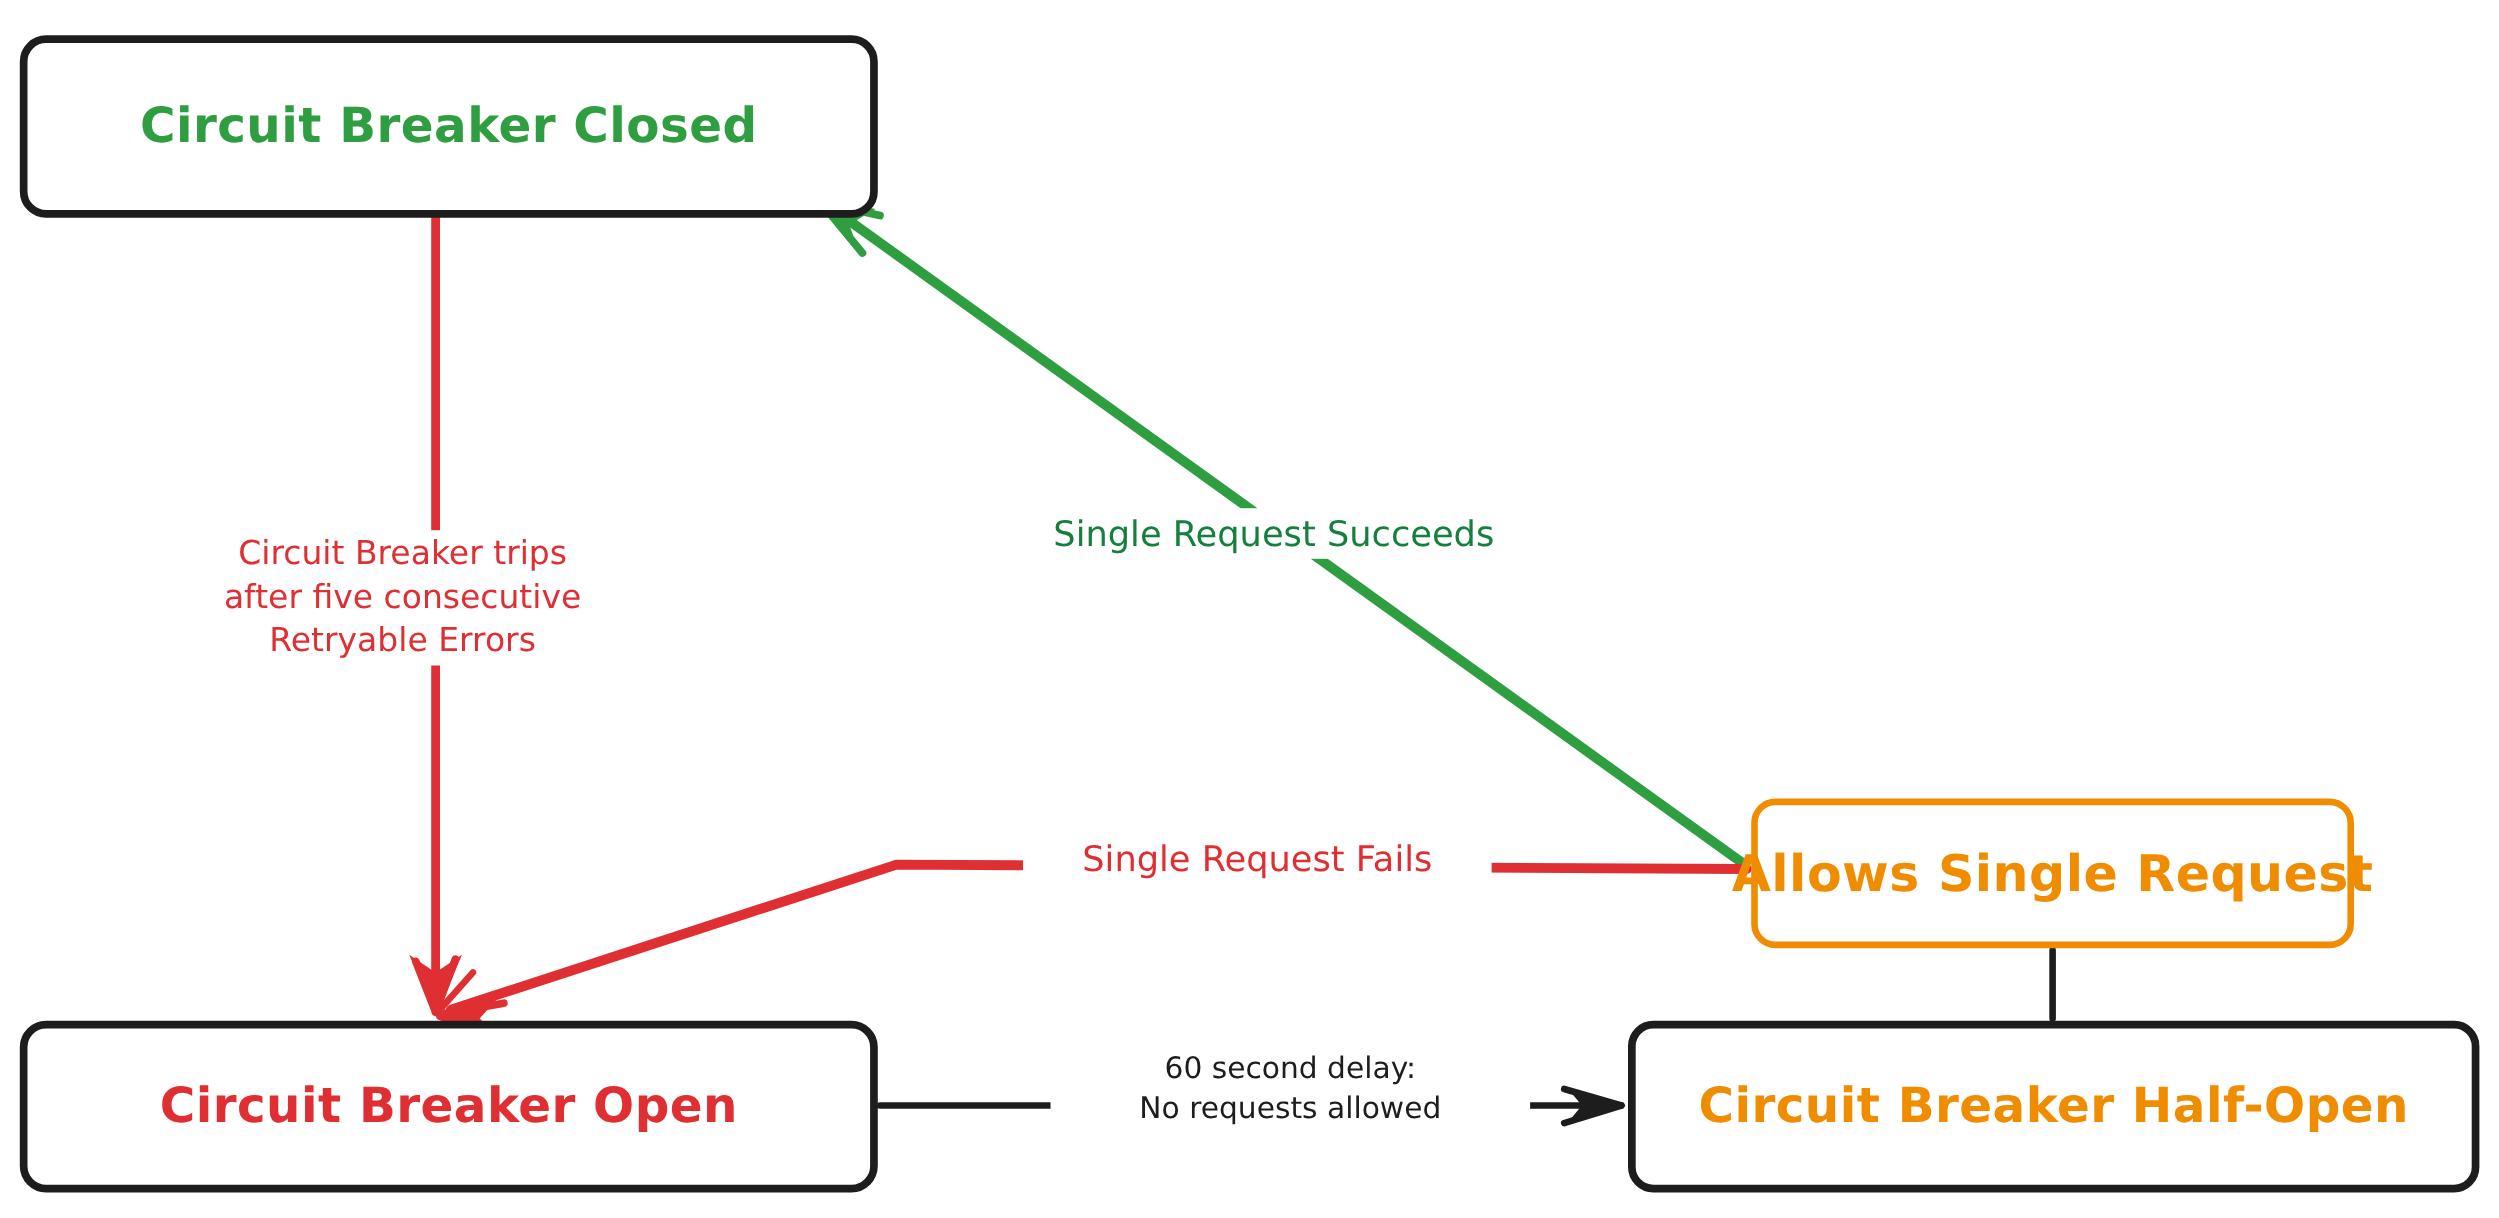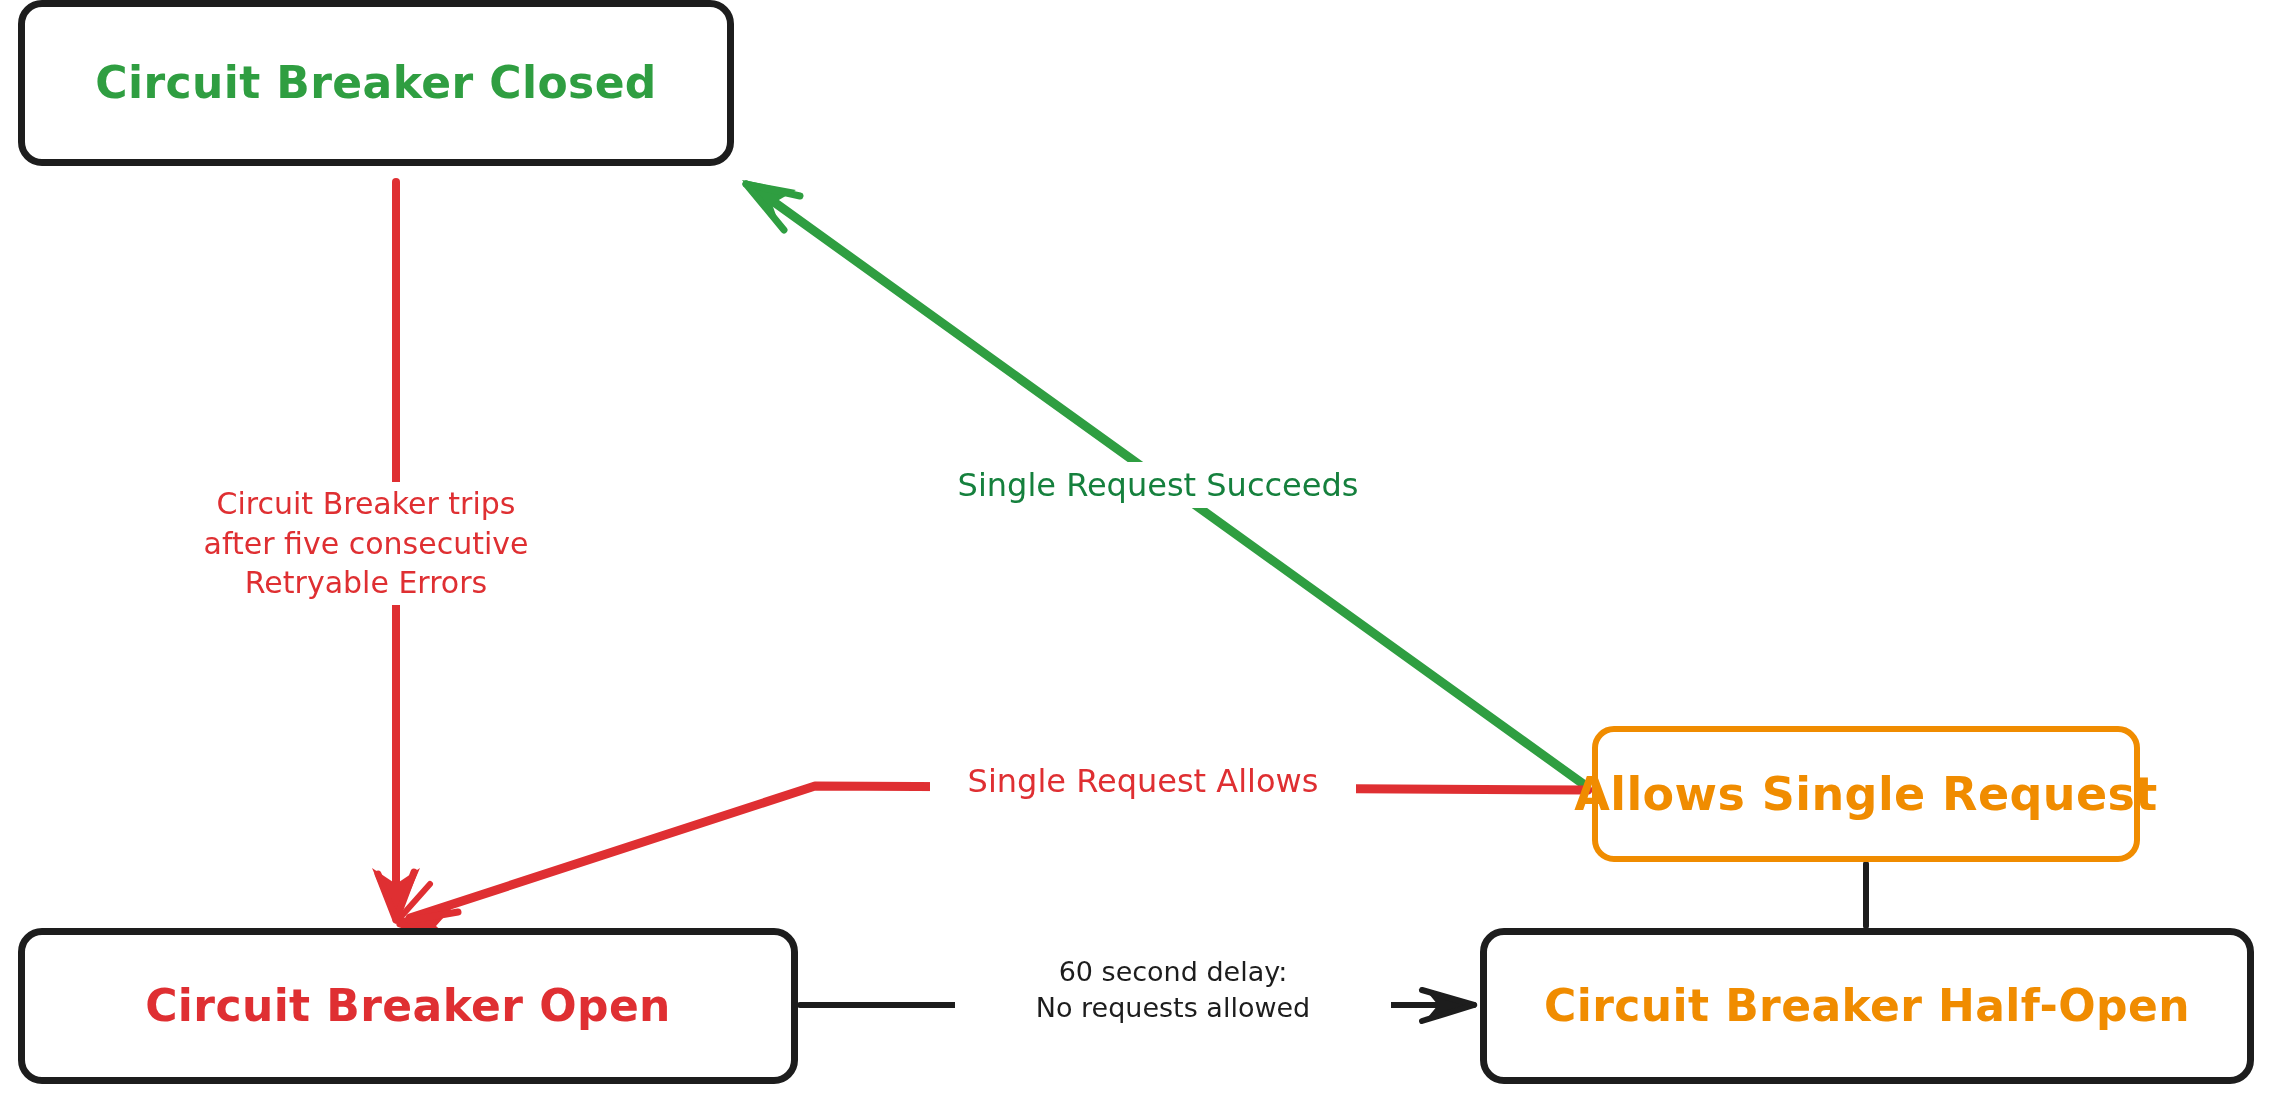--- a/index.html
+++ b/index.html
@@ -47,23 +47,23 @@
     font-weight: 600;
     letter-spacing: 0.4px;
     line-height: 1.15;
     white-space: nowrap;
   }
   .lbl-green  { color: #2f9e41; }
   .lbl-red    { color: #df2f32; }
   .lbl-orange { color: #f08c00; }
 
   
-  #node-closed   { left: 18px;   top: 0;   width: 716px;  height: 166px; }
+  #node-closed   { left: 18px;   top: 32px;   width: 780px;  height: 166px; }
   #node-open     { left: 18px;   top: 928px;  width: 780px;  height: 156px; }
-  #node-halfopen { left: 1480px; top: 928px;  width: 774px;  height: 156px; }
+  #node-halfopen { left: 1480px; top: 928px;  width: 774px;  height: 156px; border-radius: 23px; }
   #node-allows   { left: 1592px; top: 726px;  width: 548px;  height: 136px; }
 
   #node-closed   .node-label { font-size: 44px; }
   #node-open     .node-label { font-size: 44px; }
   #node-halfopen .node-label { font-size: 44px; }
   #node-allows   .node-label { font-size: 46px; }
 
   
   .edge-label {
     position: absolute;
@@ -162,18 +162,18 @@
   <div class="node node-orange" id="node-allows">
     <span class="node-label lbl-orange">Allows Single Request</span>
   </div>
 
   <div class="edge-label" id="label-trips">Circuit Breaker trips
 after five consecutive
 Retryable Errors</div>
 
   <div class="edge-label" id="label-succeeds">Single Request Succeeds</div>
 
-  <div class="edge-label" id="label-fails">Single Request Allows</div>
+  <div class="edge-label" id="label-fails">Single Request Fails</div>
 
   <div class="edge-label" id="label-delay">60 second delay:
 No requests allowed</div>
 
 </div>
 
 </body></html>

